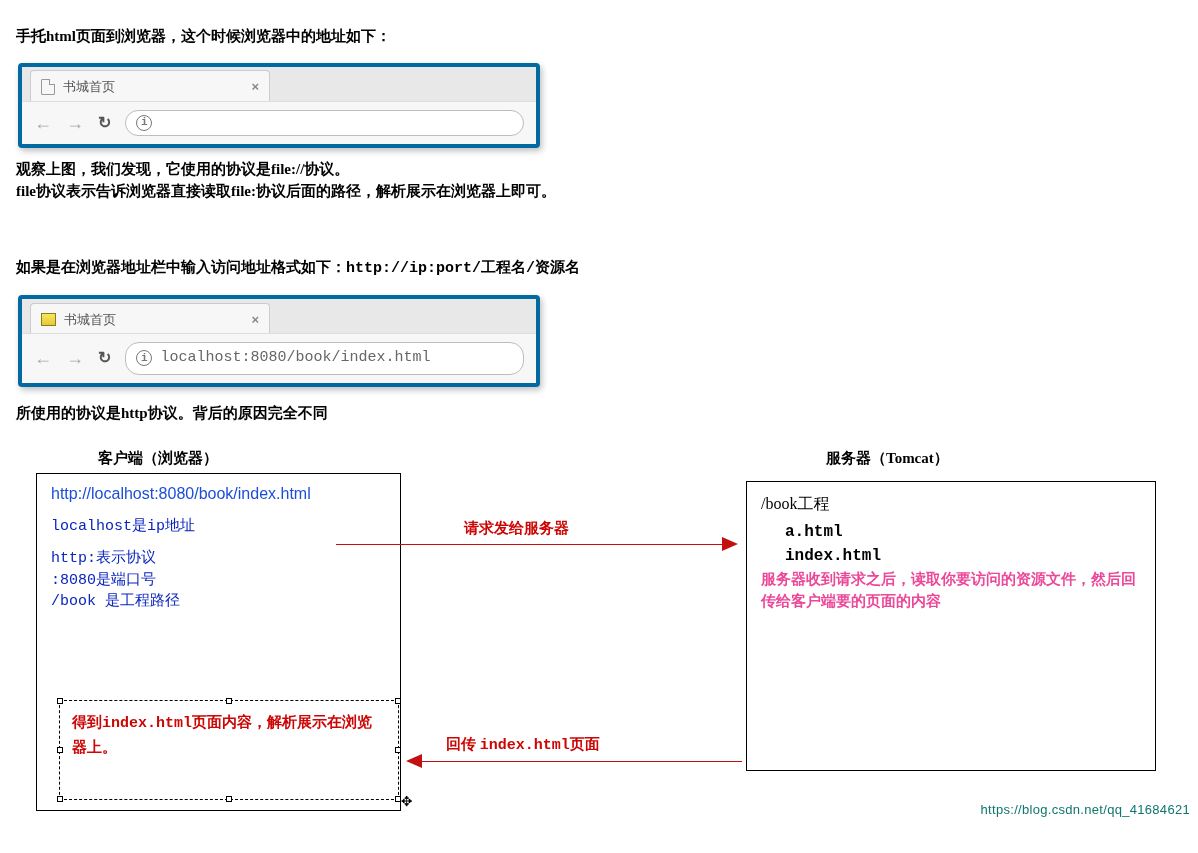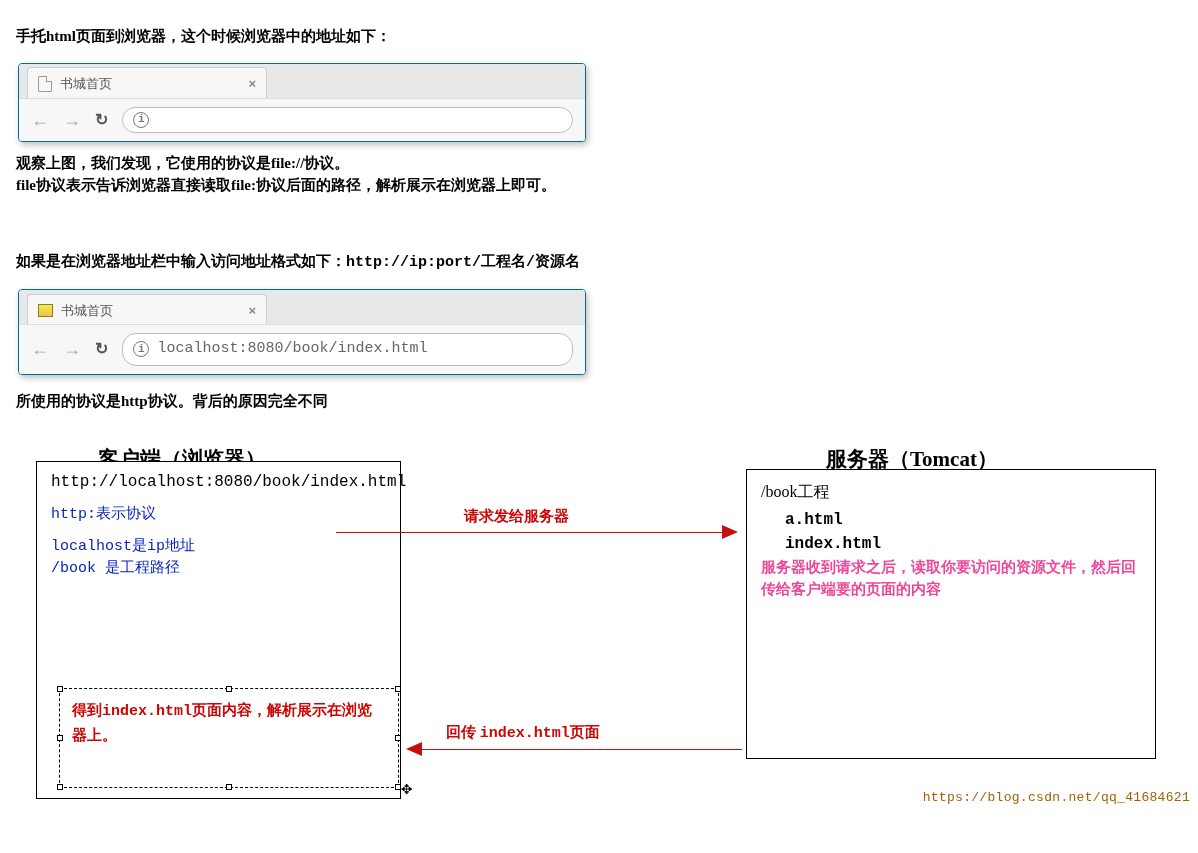--- a/index.html
+++ b/index.html
@@ -12,23 +12,23 @@
     color: #000;
     background: #fff;
     width: 1198px;
     position: relative;
   }
   .bold { font-weight: bold; }
   .mono { font-family: "Courier New", monospace; }
 
   
   .browser {
-    width: 568px;
+    width: 522px;
     background: #fdfdfd;
-    border: 1px solid #0369a1;
+    border: 4px solid #0369a1;
     border-radius: 4px;
     box-shadow: 2px 3px 6px rgba(0,0,0,0.25);
     margin: 8px 0 10px 2px;
     overflow: hidden;
   }
   .tabbar {
     display: flex;
     align-items: flex-end;
     height: 34px;
     background: #e8e8e8;
@@ -108,28 +108,28 @@
   }
   .client-box {
     left: 20px; top: 34px;
     width: 365px; height: 338px;
   }
   .server-box {
     left: 730px; top: 42px;
     width: 410px; height: 290px;
   }
   .client-title, .server-title {
-    position:absolute; top:17px;
-    font-weight:bold; font-size:21px;
+    position:absolute; top:8px;
+    font-weight:bold; font-size:15px;
     font-family:"SimSun", serif;
   }
   .client-title { left: 82px; }
   .server-title { left: 810px; }
 
-  .client-box .url { color:#000000; font-family:Liberation Mono, monospace; font-size:16px; margin-top:-2px; }
+  .client-box .url { color:#1d4ed8; font-family:Liberation Sans, sans-serif; font-size:16px; margin-top:-2px; }
   .client-box .blue { color:#0b24bd; font-family:"Courier New",monospace; font-size:15px; line-height:1.45; }
   .client-box .grp { margin-top:10px; }
 
   .dashed-box {
     position:absolute;
     left:22px; bottom:10px;
     width:340px; height:100px;
     border:1.5px dashed #000;
     padding:10px 12px;
   }
@@ -168,23 +168,23 @@
     border-right:16px solid #c31111;
   }
   .arrow-head-r::before, .arrow-head-l::before { content:""; }
   .arrow-label {
     position:absolute; color:#cc0605; font-weight:bold; font-size:15px;
     font-family:"SimSun",serif;
   }
   .watermark {
     position:absolute;
     right:8px; bottom:0;
-    font-family:Liberation Mono, monospace;
+    font-family:Liberation Sans, sans-serif;
     font-size:13px;
-    color:#a16207;
+    color:#0f766e;
     letter-spacing:.3px;
   }
 </style>
 </head>
 <body>
 
 <p class="bold">手托html页面到浏览器，这个时候浏览器中的地址如下：</p>
 
 <div class="browser">
   <div class="tabbar">
@@ -238,22 +238,23 @@
 
 <p class="bold">所使用的协议是http协议。背后的原因完全不同</p>
 
 <div class="diagram">
 
   <div class="client-title">客户端（浏览器）</div>
   <div class="server-title">服务器（Tomcat）</div>
 
   <div class="box client-box">
     <div class="url">http://localhost:8080/book/index.html</div>
+    <div class="blue grp">localhost是ip地址</div>
     <div class="blue grp">http:表示协议</div>
-    <div class="blue grp">localhost是ip地址</div>
+    <div class="blue">:8080是端口号</div>
     <div class="blue">/book 是工程路径</div>
 
     <div class="dashed-box">
       <div class="red">
         <span>得到</span><span class="mono-inline">index.html</span><span>页面内容，解析展示在浏览器上。</span>
       </div>
       <span class="handle h-tl"></span>
         <span class="handle h-tr"></span>
       <span class="handle h-bl"></span>
         <span class="handle h-br"></span>

